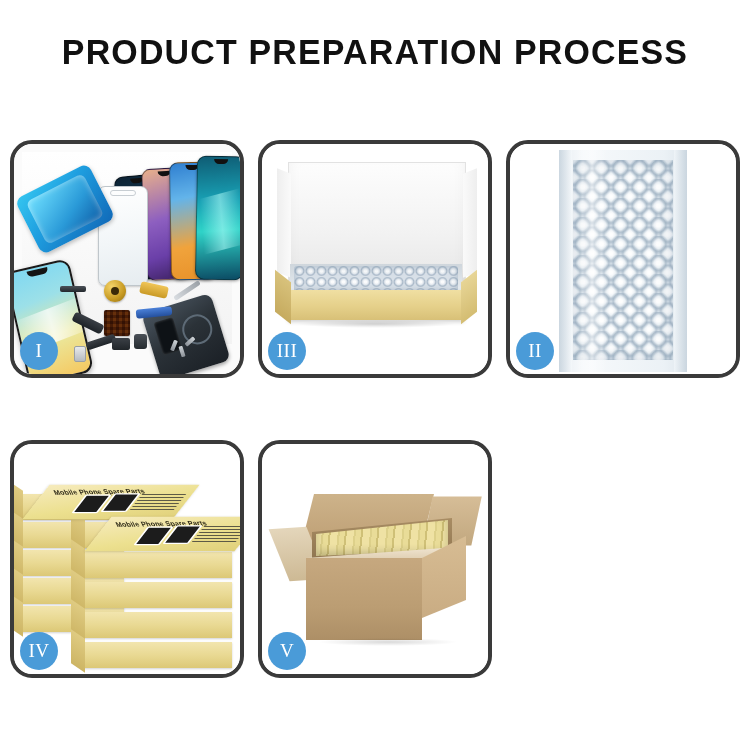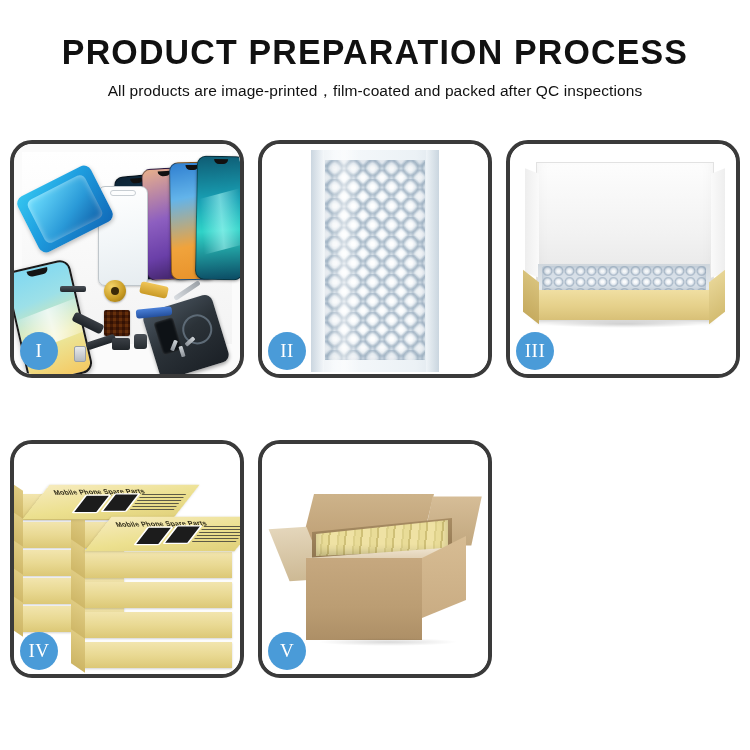--- a/index.html
+++ b/index.html
@@ -437,21 +437,20 @@
   .s-shadow{
     position:absolute; left:30px; top:140px; width:150px; height:10px;
     background:radial-gradient(ellipse at center,rgba(0,0,0,.14),rgba(0,0,0,0) 70%);
   }
 </style>
 </head>
 <body>
 
 <div class="header">
   <h1 class="page-title">PRODUCT PREPARATION PROCESS</h1>
-  <p class="page-subtitle">All products are image-printed，film-coated and packed after QC inspections</p>
 </div>
 
 <div class="grid">
 
   <div class="panel">
     <div class="panel-stage">
       <div class="p1-bg"></div>
 
       <div class="fan">
         <div class="ph ph1"></div>
@@ -480,41 +479,41 @@
         <div class="scr3"></div>
         <div class="tool"></div>
         <div class="sim"></div>
       </div>
     </div>
     <div class="badge">I</div>
   </div>
 
   <div class="panel">
     <div class="panel-stage">
+      <div class="p3-bg"></div>
+      <div class="lidback"></div>
+      <div class="boxinner"></div>
+      <div class="bubbleitem"></div>
+      <div class="boxfront"></div>
+      <div class="boxshadow"></div>
+    </div>
+    <div class="badge">III</div>
+  </div>
+
+  <div class="panel">
+    <div class="panel-stage">
       <div class="p2-bg"></div>
       <div class="sleeve">
         <div class="bubbles"></div>
         <div class="sleeve-seam"></div>
         <div class="sleeve-seam r"></div>
         <div class="sleeve-gloss"></div>
       </div>
     </div>
     <div class="badge">II</div>
-  </div>
-
-  <div class="panel">
-    <div class="panel-stage">
-      <div class="p3-bg"></div>
-      <div class="lidback"></div>
-      <div class="boxinner"></div>
-      <div class="bubbleitem"></div>
-      <div class="boxfront"></div>
-      <div class="boxshadow"></div>
-    </div>
-    <div class="badge">III</div>
   </div>
 
   <div class="panel">
     <div class="panel-stage">
       <div class="p4-bg"></div>
       <div class="stack">
 
         <div class="col-a">
           <div class="sbox a1">
               <div class="side"></div>

